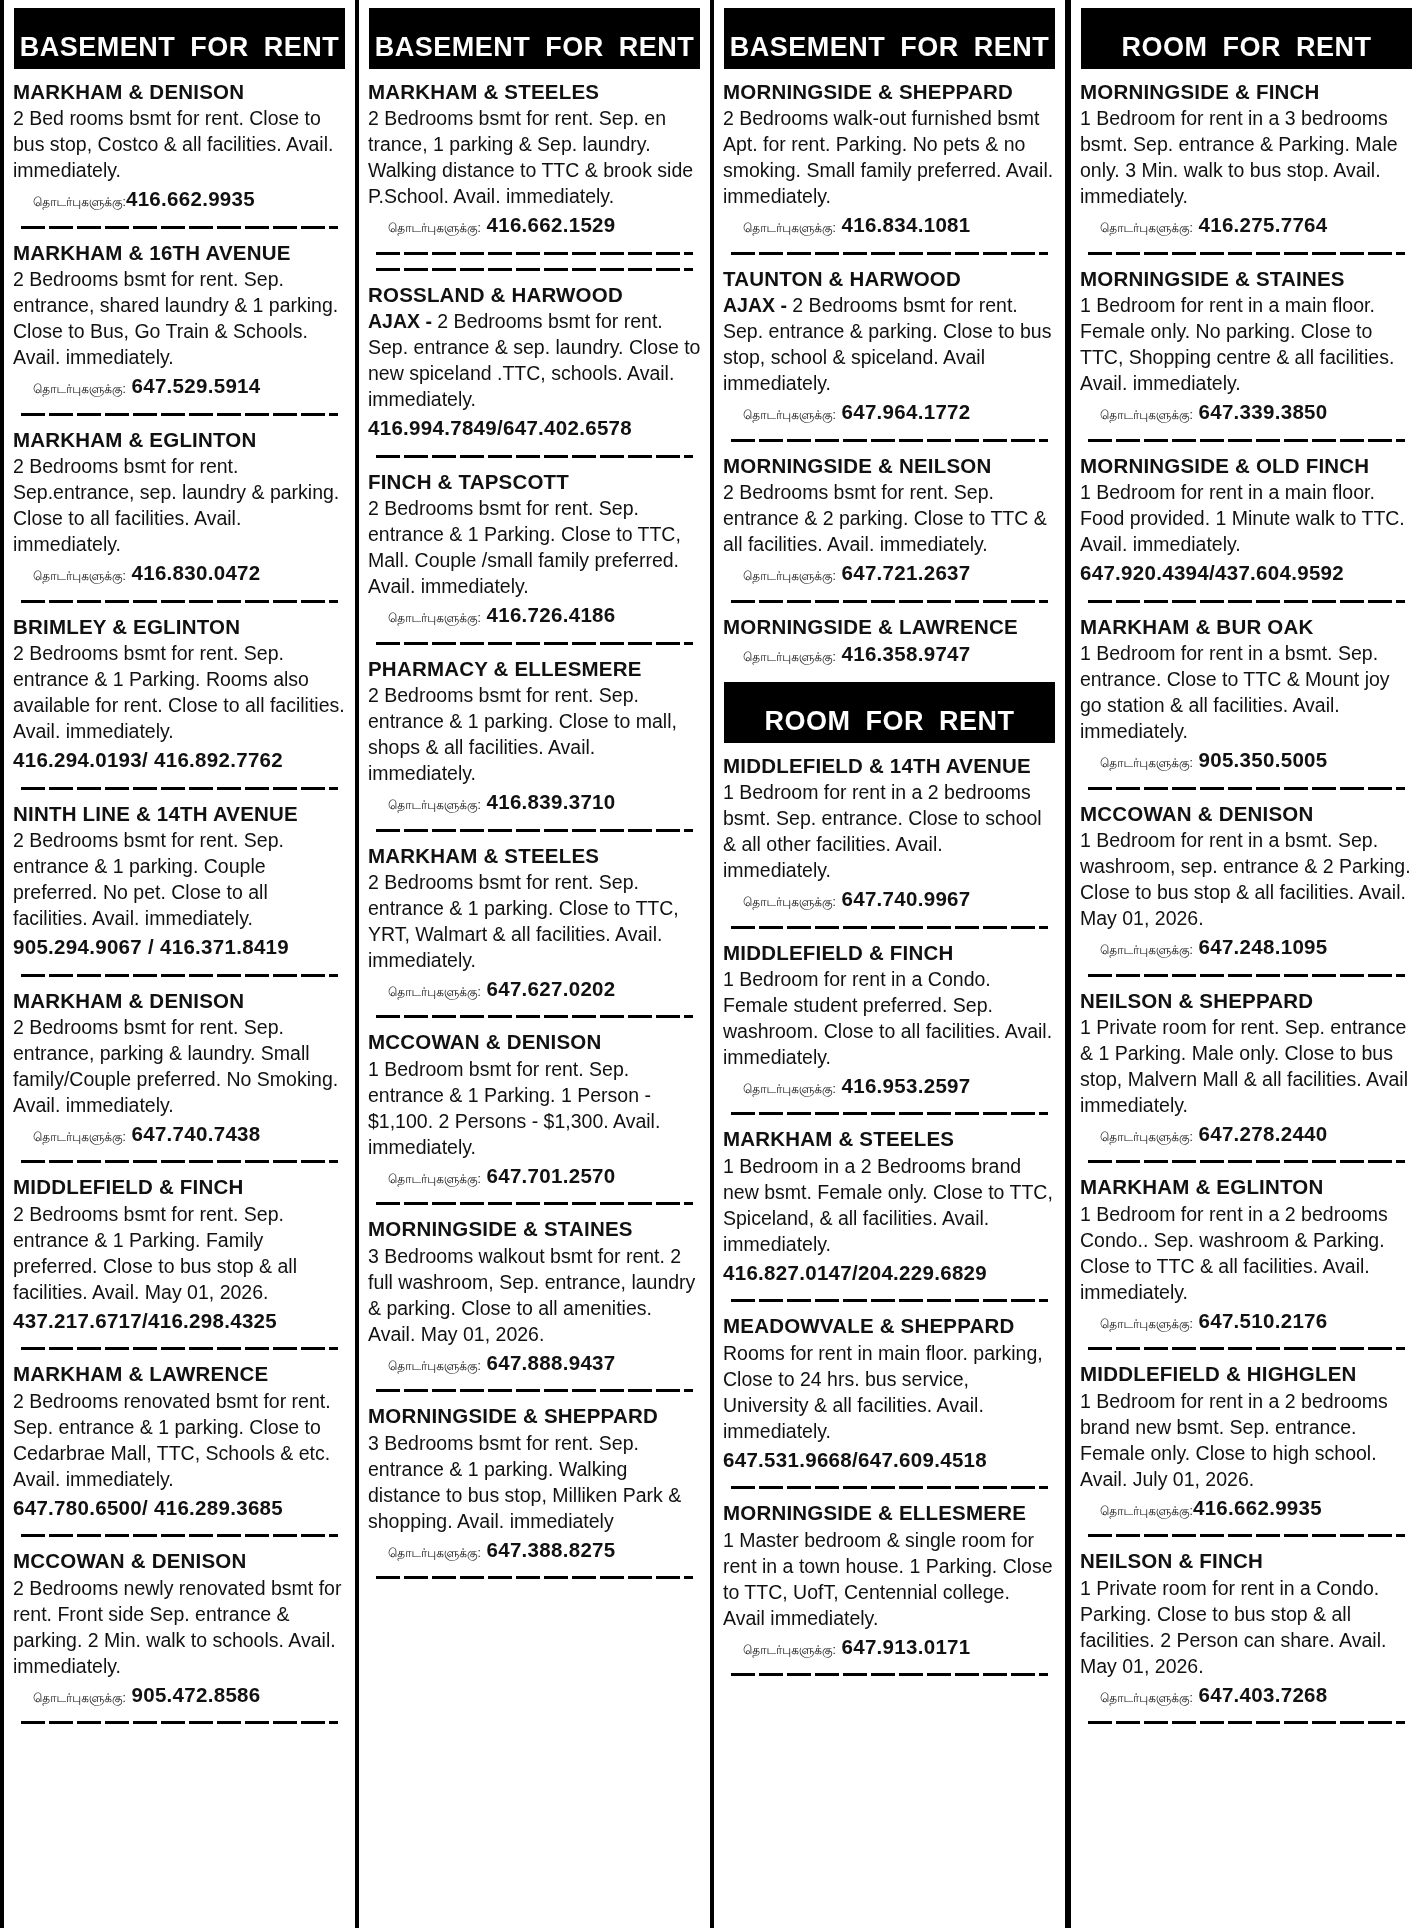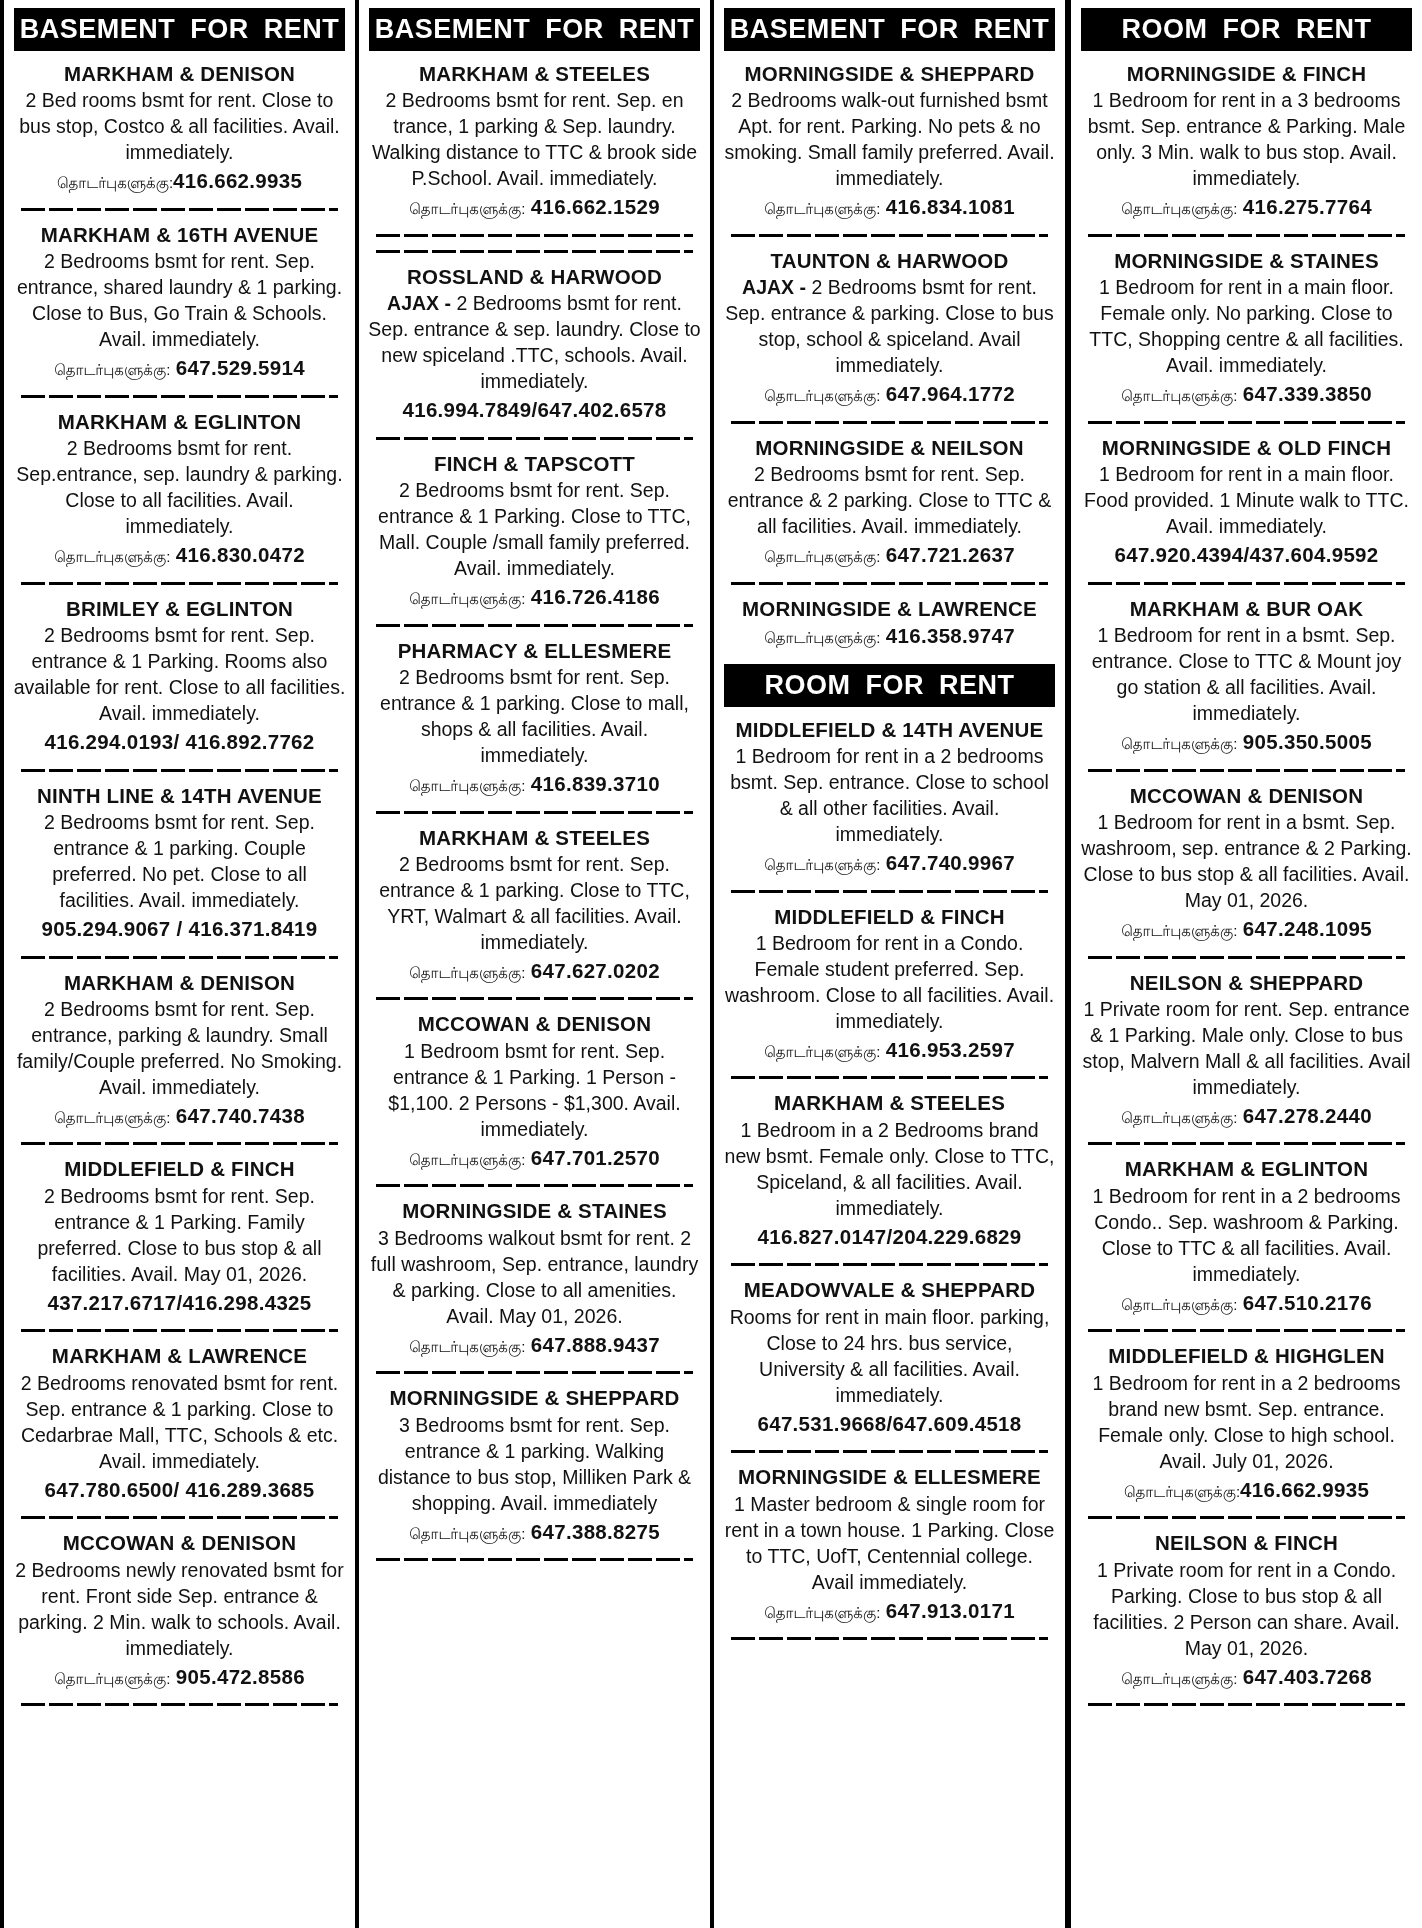--- a/index.html
+++ b/index.html
@@ -12,33 +12,33 @@
     border-left:4px solid #000;
   }
   .col {
     flex:1 1 0; box-sizing:border-box; padding:6px 9px 0 9px;
     border-left:4px solid #000; overflow:hidden;
   }
   .col:first-child { border-left:none; }
   .col:nth-child(4) { border-left-width:6px; }
   .section-header {
     background:#000; color:#fff; text-align:center; font-weight:bold;
-    font-size:27px; line-height:1.1; padding:7px 2px 6px; margin:2px 1px 10px;
+    font-size:27px; line-height:1.1; padding:25px 2px 6px; margin:2px 1px 10px;
     word-spacing:7px; letter-spacing:0.5px; white-space:nowrap;
   }
   .section-header.mid { margin-top:14px; }
-  .listing { text-align:center; margin:2px 0; }
+  .listing { text-align:left; margin:2px 0; }
   .listing .title {
     font-weight:bold; font-size:20.5px; line-height:1.25; margin-bottom:2px;
     letter-spacing:0.2px;
   }
   .listing .body { font-size:19.5px; line-height:1.33; }
   .listing .lead { font-weight:bold; }
   .listing .contact { margin-top:2px; font-size:20px; line-height:1.3; }
-  .listing .tamil { font-size:15px; }
+  .listing .tamil { font-size:12px;margin-left:20px; }
   .listing .phone { font-weight:bold; font-size:20.5px; letter-spacing:0.3px; }
   .sep {
     height:3px; margin:13px auto 11px; width:95%;
     background:repeating-linear-gradient(90deg,#000 0 24px, rgba(0,0,0,0) 24px 28px);
   }
 </style>
 </head>
 <body>
 
 <div class="page" id="page-root">

